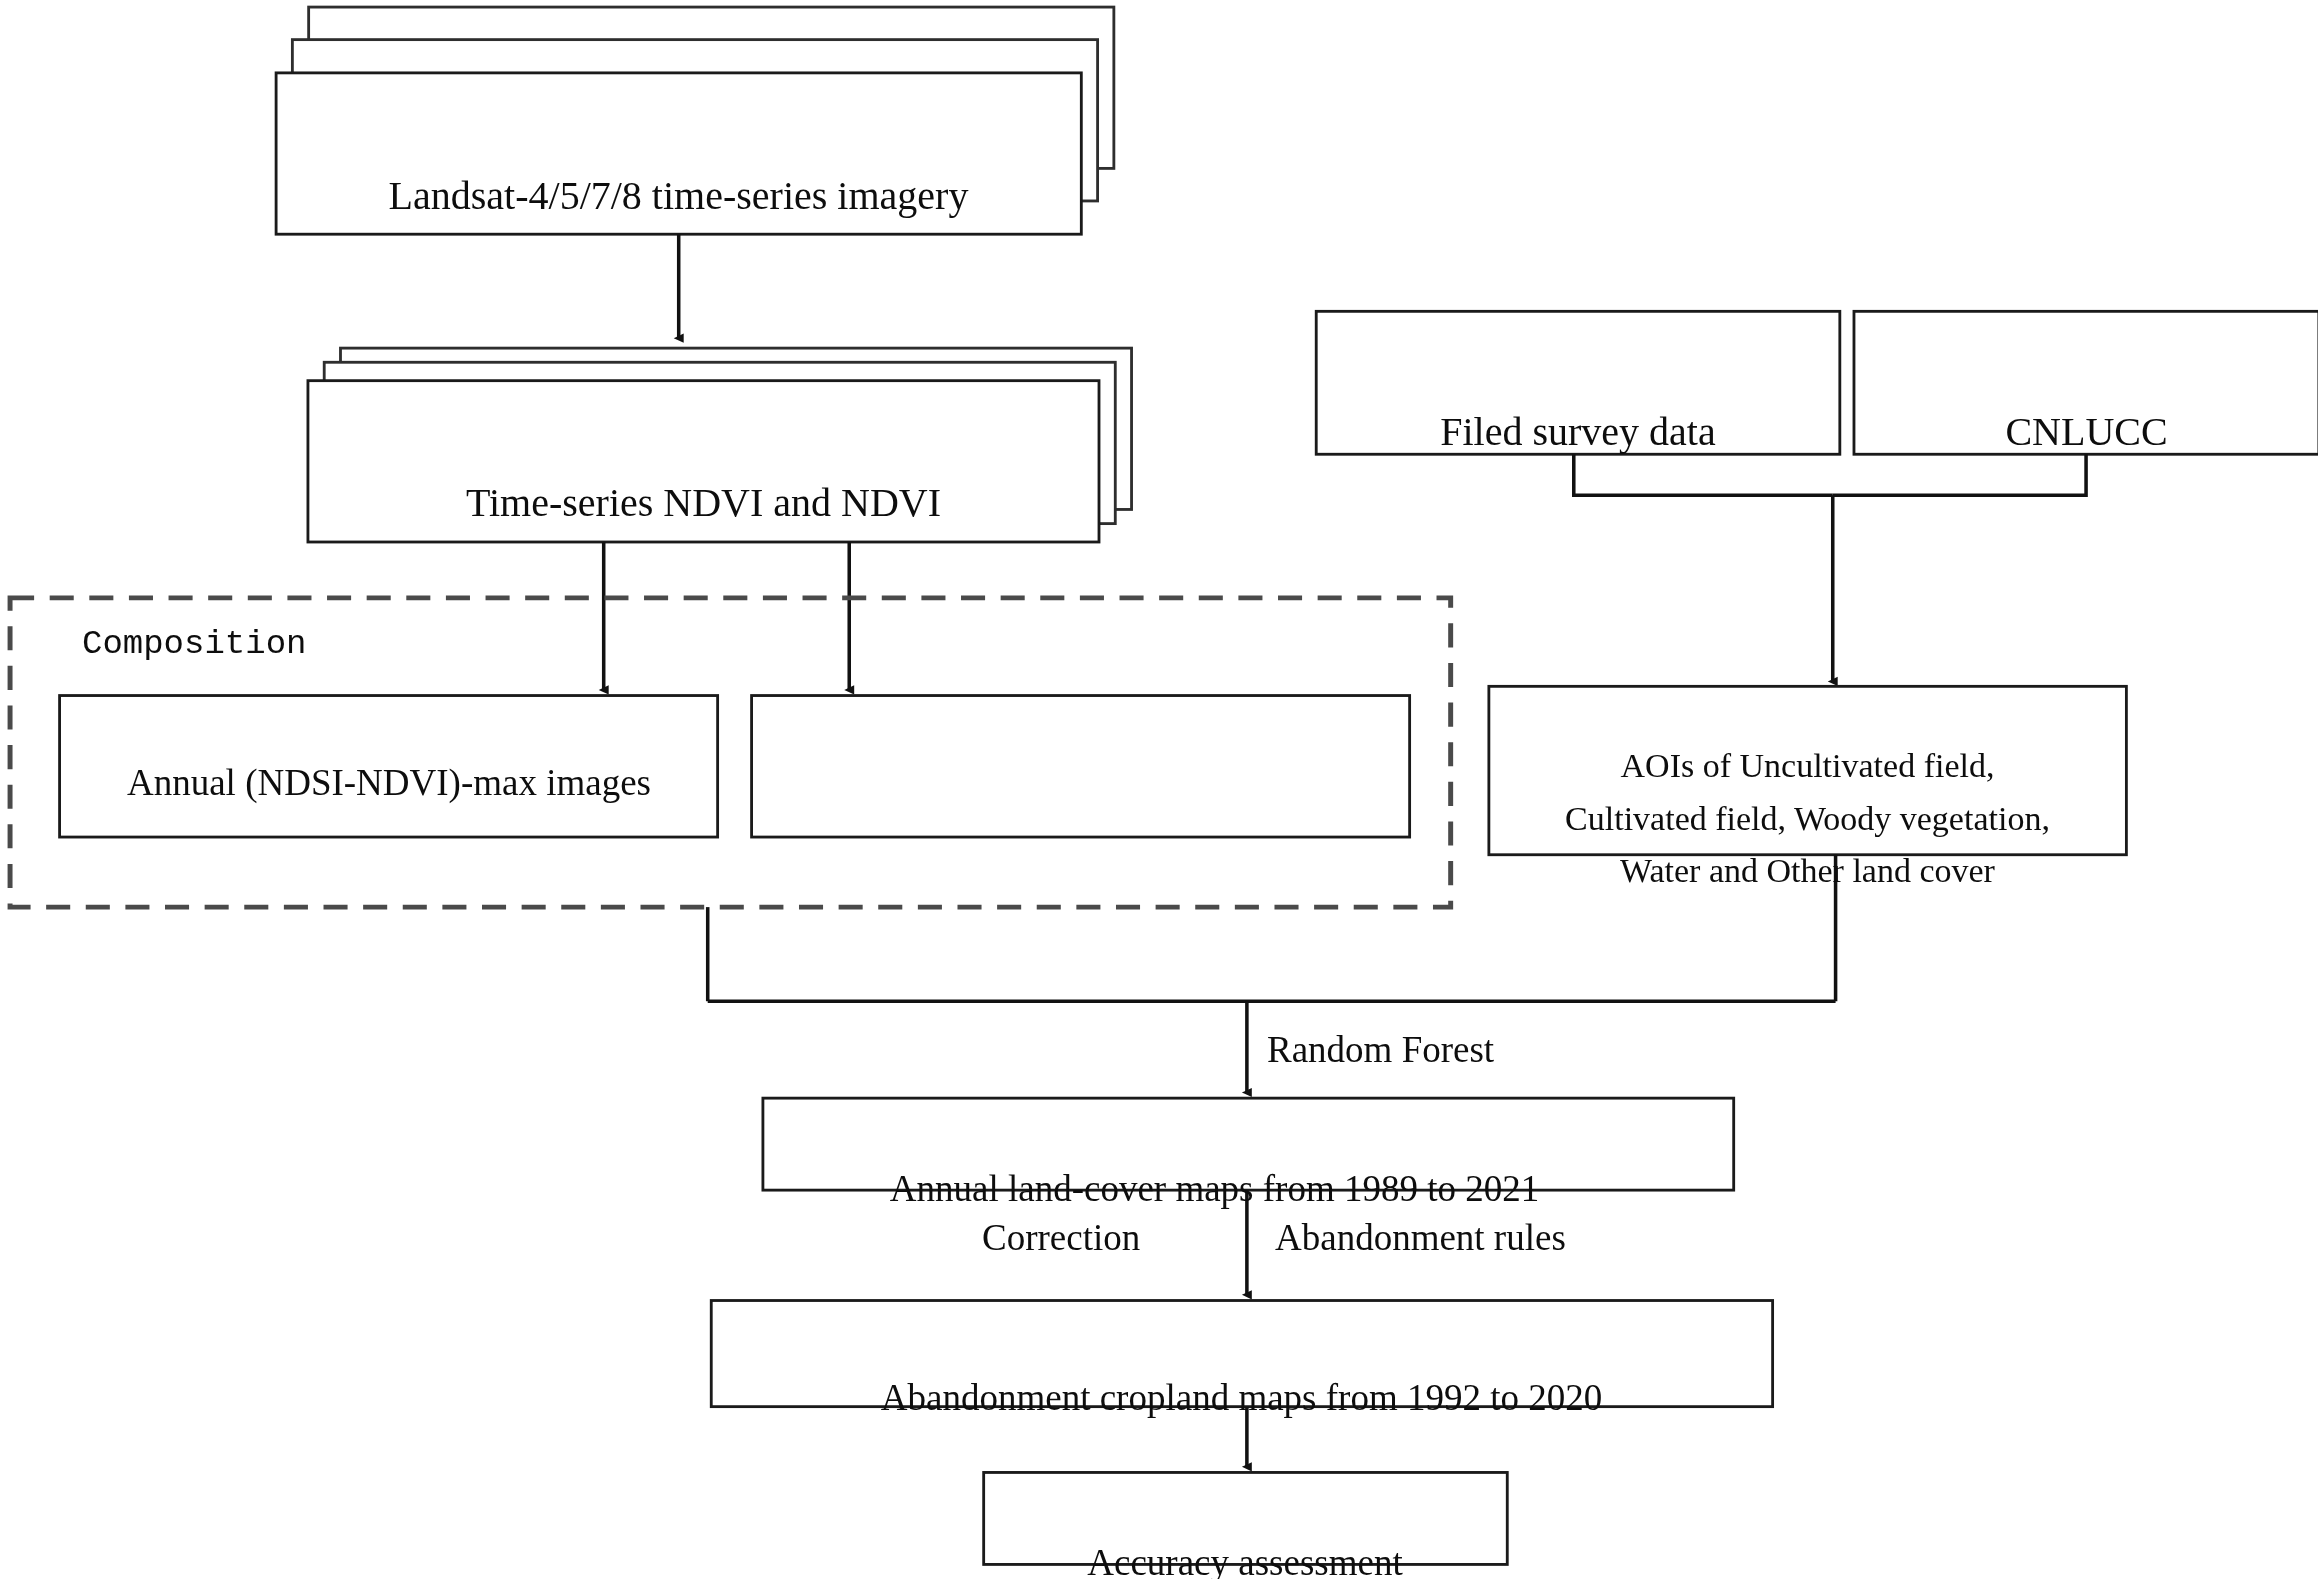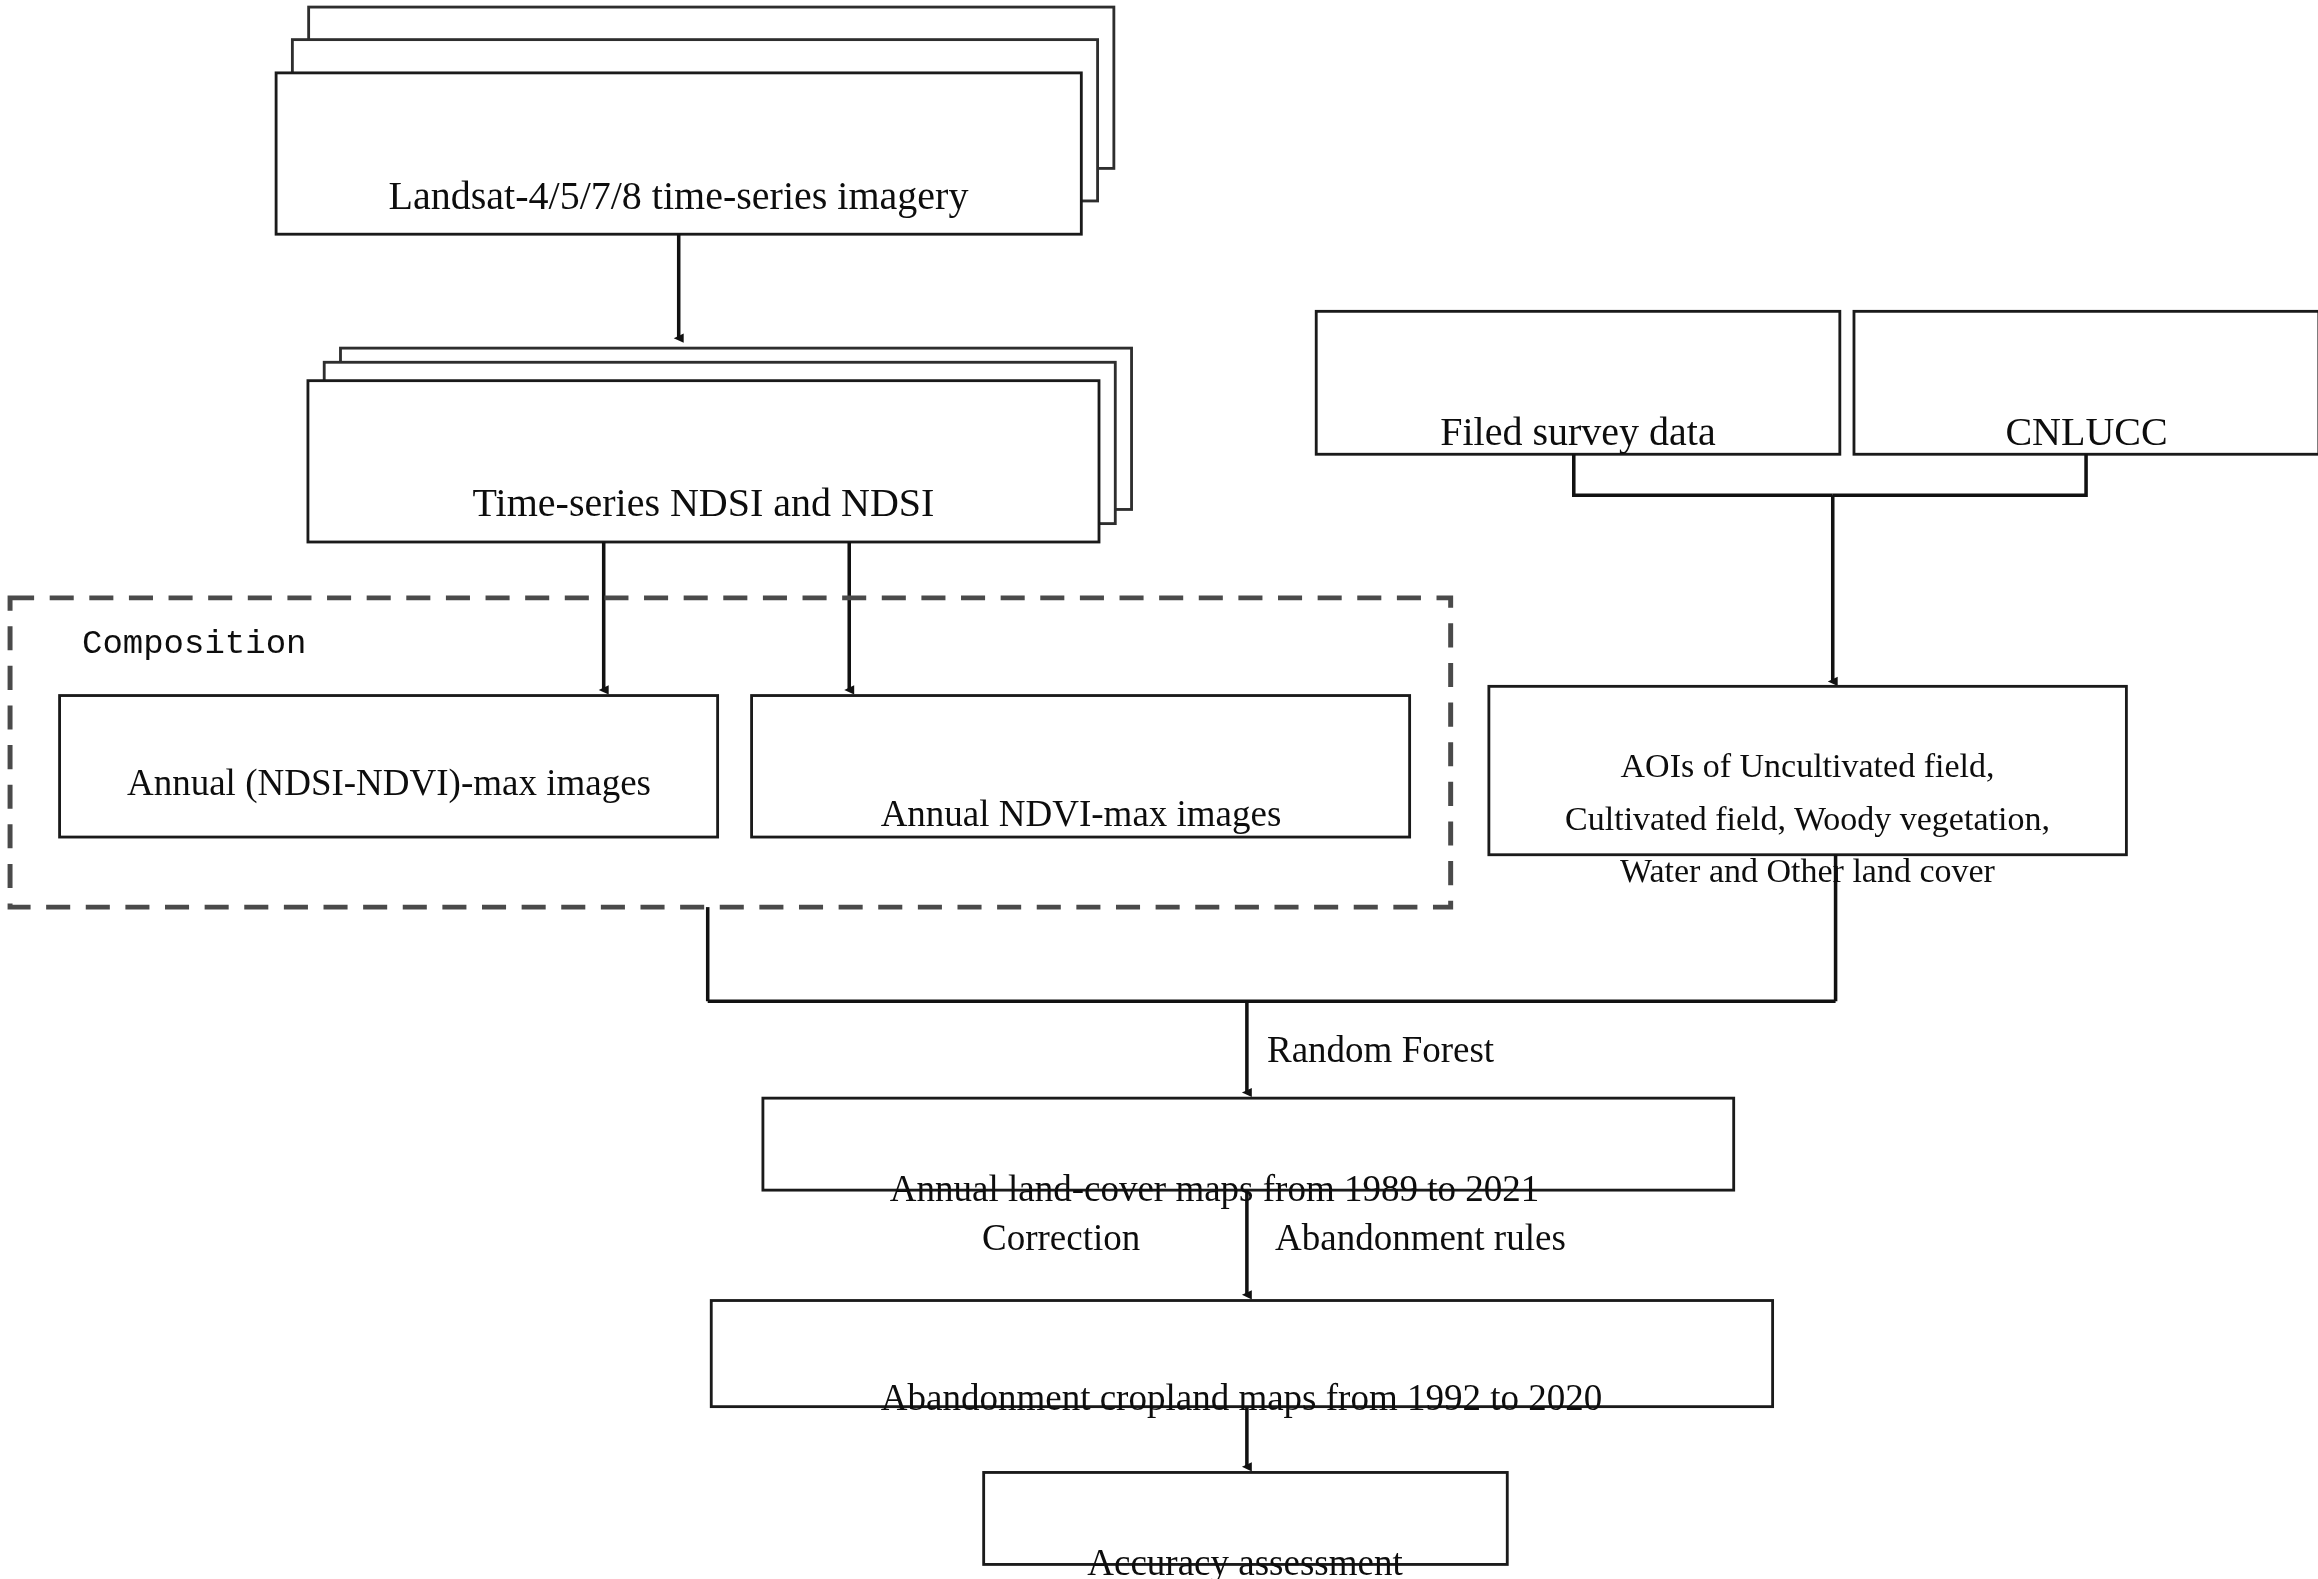--- a/index.html
+++ b/index.html
@@ -111,27 +111,26 @@
     <rect class="box-rect" x="1078" y="1552" width="1372" height="130"></rect>
     <rect class="box-rect" x="1005" y="1838" width="1500" height="150"></rect>
     <rect class="box-rect" x="1390" y="2081" width="740" height="130"></rect>
 
     <line class="conn" x1="1762" y1="1682" x2="1762" y2="1830" marker-end="url(#ah)"></line>
     <line class="conn" x1="1762" y1="1988" x2="1762" y2="2073" marker-end="url(#ah)"></line>
   </svg>
 
   <div class="lbl lbl-box fs-big" style="left:276px; top:126px; width:805px;">Landsat-4/5/7/8 time-series imagery</div>
 
-  <div class="lbl lbl-box fs-big" style="left:308px; top:433px; width:791px;">Time-series NDSI and NDSI</div>
+  <div class="lbl lbl-box fs-big" style="left:308px; top:433px; width:791px;">Time-series NDVI and NDVI</div>
 
   <div class="lbl fs-small" style="left:82px; top:623px;font-family:Liberation Mono, monospace;">Composition</div>
 
   <div class="lbl lbl-box fs-med" style="left:74px; top:715px; width:630px;">Annual (NDSI-NDVI)-max images</div>
 
-  <div class="lbl lbl-box fs-med" style="left:766px; top:746px; width:630px;">Annual NDVI-max images</div>
 
   <div class="lbl lbl-box fs-big" style="left:1316px; top:362px; width:524px;">Filed survey data</div>
 
   <div class="lbl lbl-box fs-big" style="left:1854px; top:362px; width:465px;">CNLUCC</div>
 
   <div class="lbl lbl-box fs-small" style="left:1496px; top:700px; width:623px;">AOIs of  Uncultivated field,</div>
   <div class="lbl lbl-box fs-small" style="left:1496px; top:753px; width:623px;">Cultivated field, Woody vegetation,</div>
   <div class="lbl lbl-box fs-small" style="left:1496px; top:805px; width:623px;">Water and Other land cover</div>
 
   <div class="lbl fs-med" style="left:1267px; top:1026px;">Random Forest</div>

